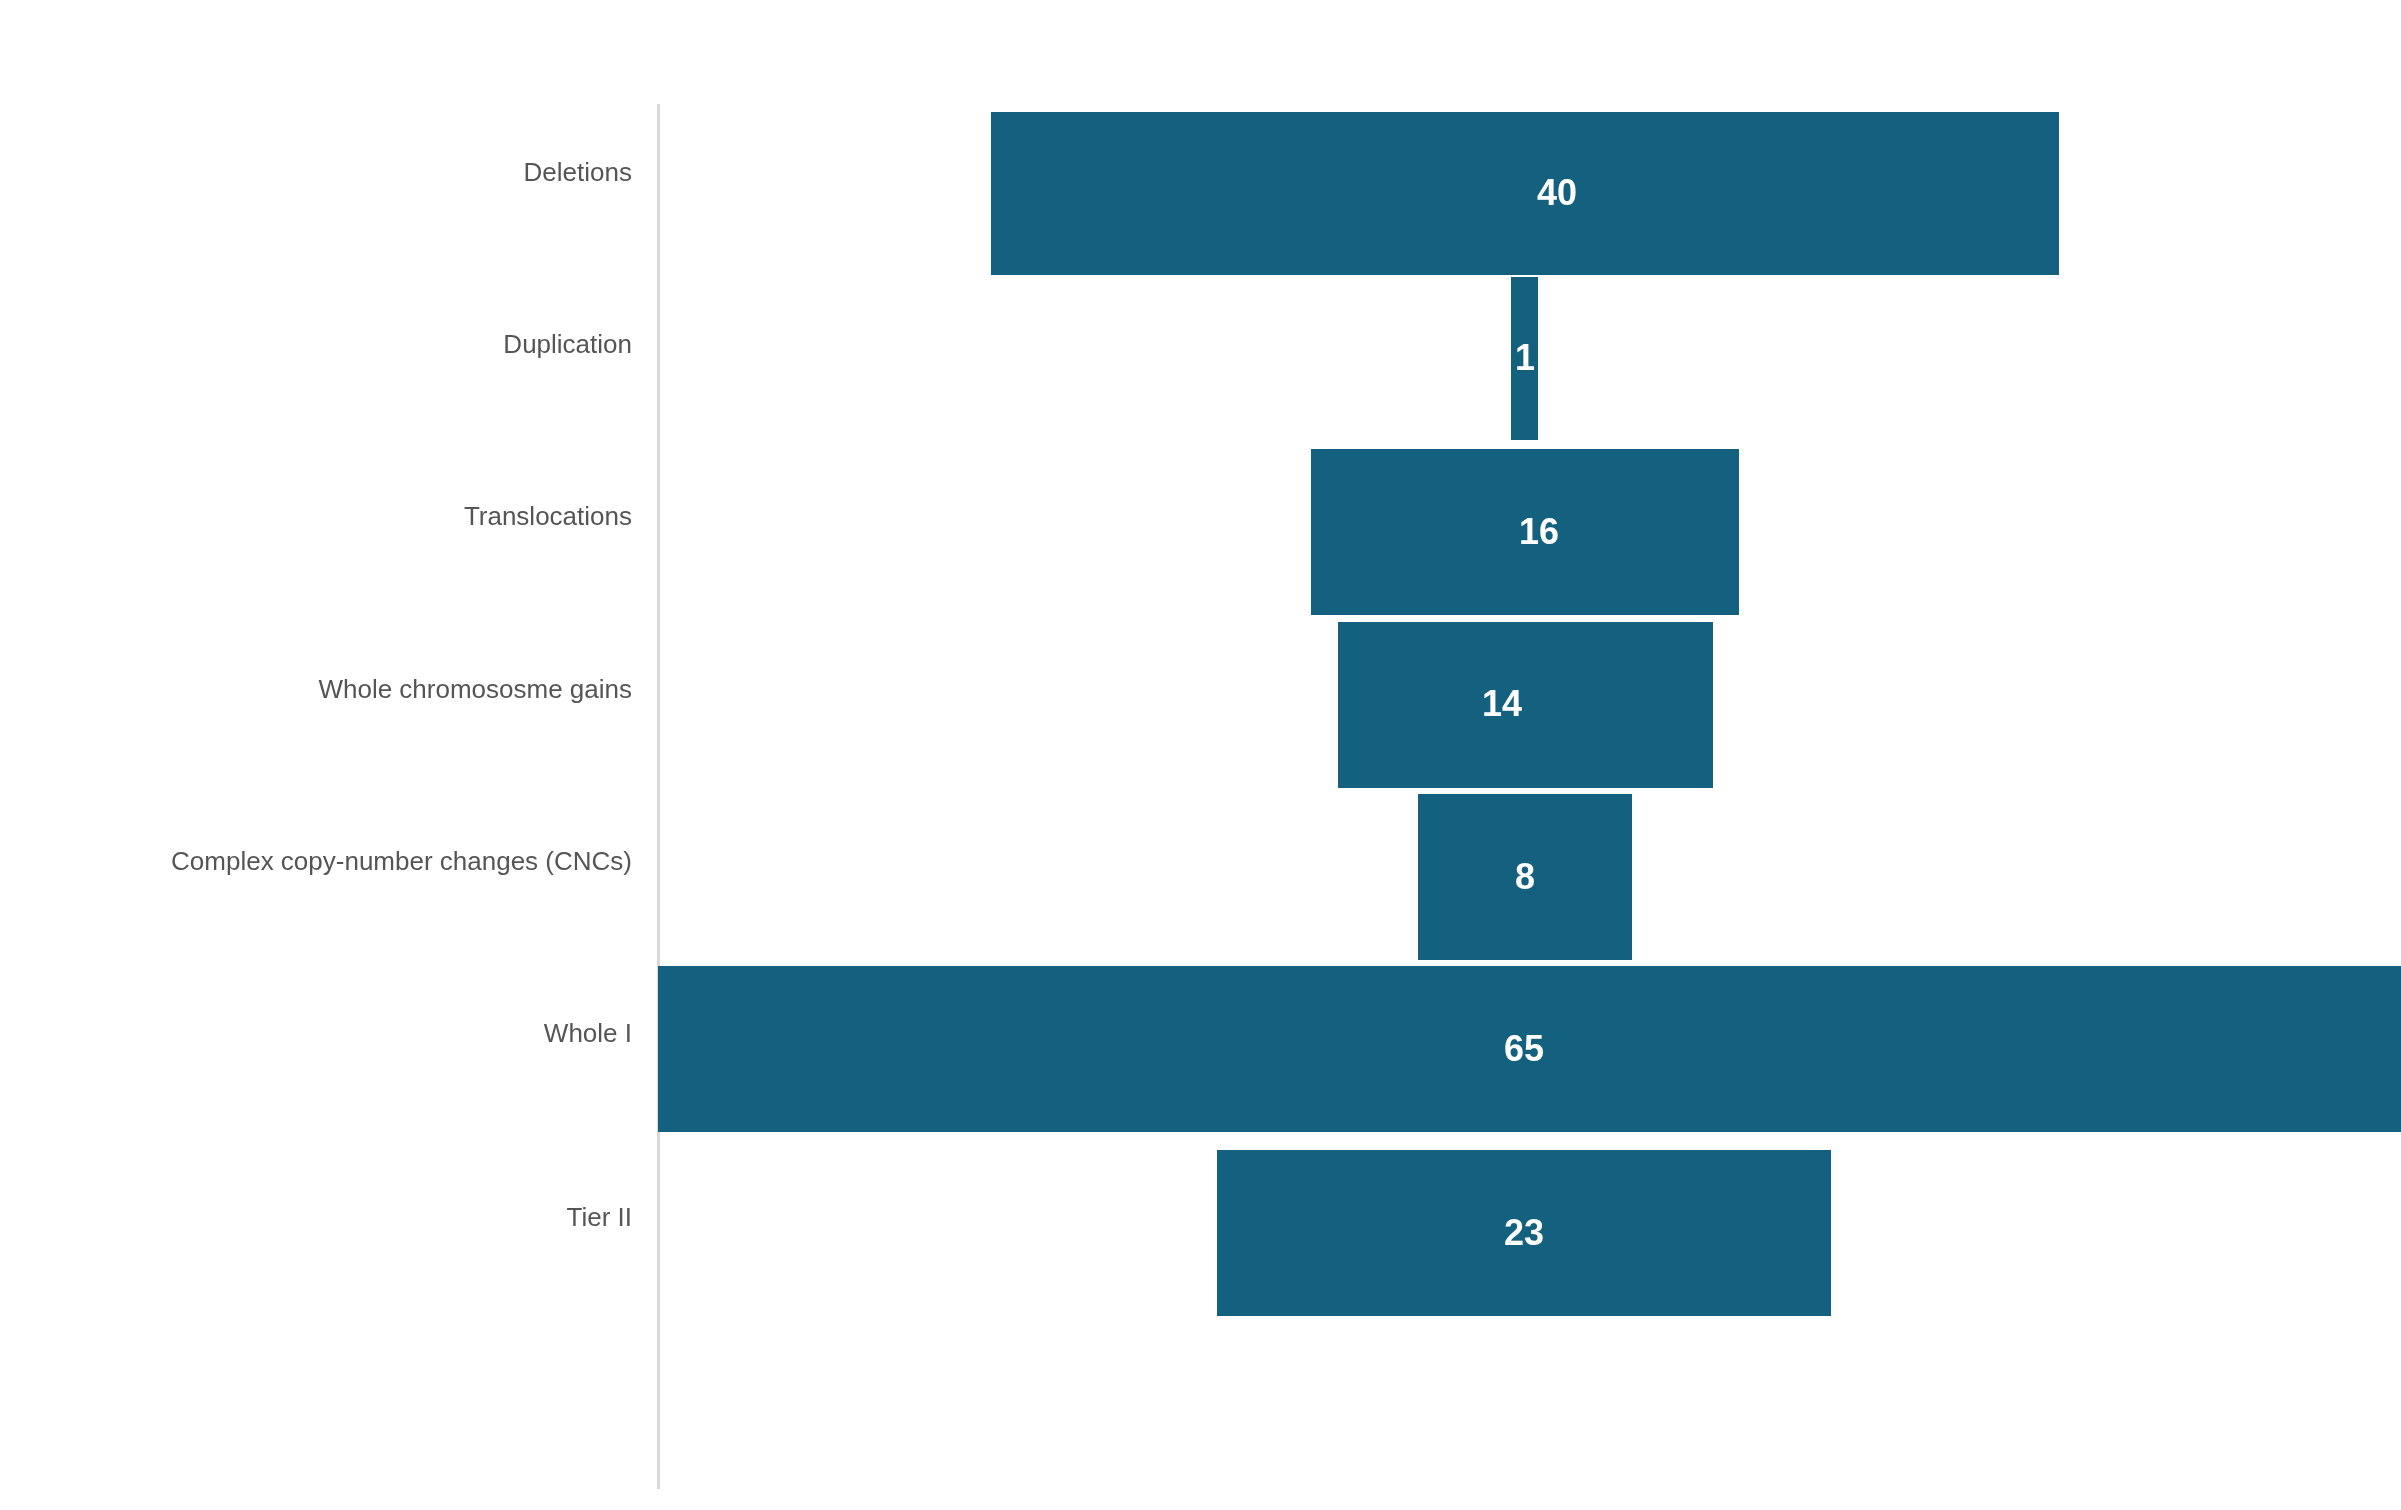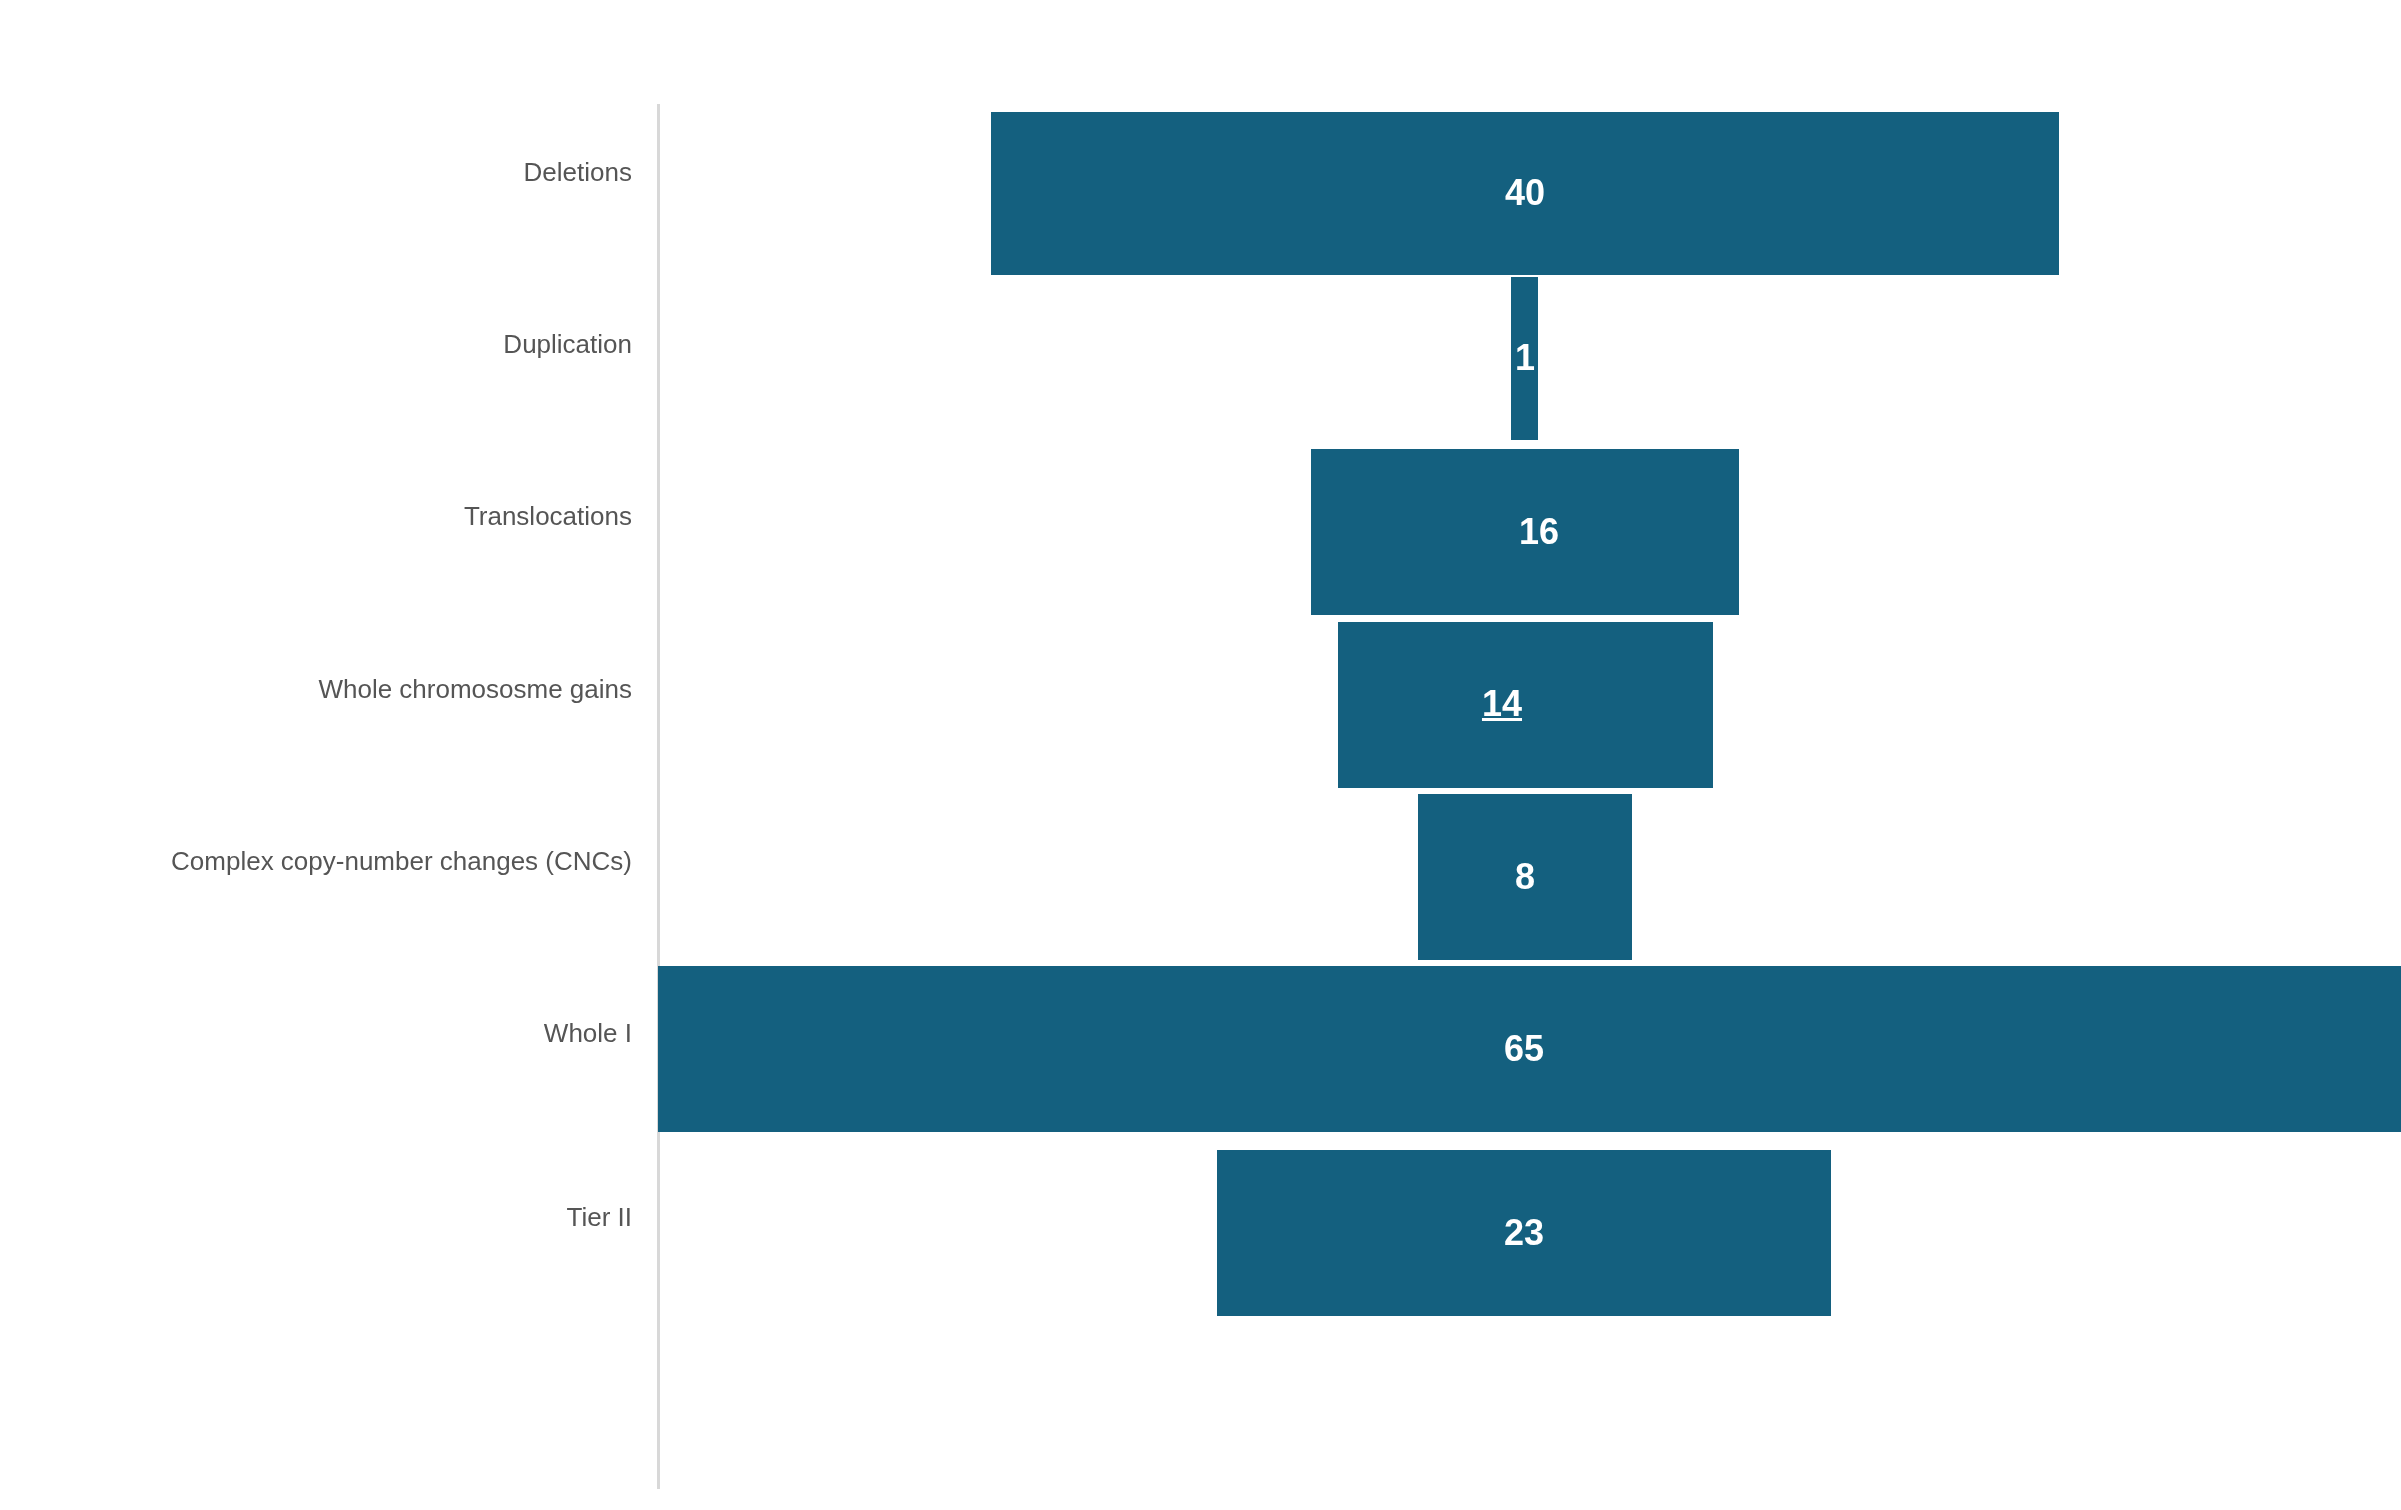--- a/index.html
+++ b/index.html
@@ -97,39 +97,39 @@
 <div id="figure">
 
 
   <div id="plot-area">
 
     <div id="y-axis-line"></div>
 
     <div class="cat-row">
       <div class="cat-label" style="top:159px;">Deletions</div>
       <div class="bar" style="left:991px;top:112px;width:1068px;height:163px;"></div>
-      <div class="bar-value" style="left:991px;top:175px;width:1068px;">40</div>
+      <div class="bar-value" style="left:991px;top:175px;width:1068px;padding-left:32px;">40</div>
     </div>
 
     <div class="cat-row">
       <div class="cat-label" style="top:331px;">Duplication</div>
       <div class="bar" style="left:1511px;top:277px;width:27px;height:163px;"></div>
       <div class="bar-value" style="left:1500px;top:340px;width:50px;">1</div>
     </div>
 
     <div class="cat-row">
       <div class="cat-label" style="top:503px;">Translocations</div>
       <div class="bar" style="left:1311px;top:449px;width:428px;height:166px;"></div>
       <div class="bar-value" style="left:1341px;top:514px;width:396px;">16</div>
     </div>
 
     <div class="cat-row">
       <div class="cat-label" style="top:676px;">Whole chromososme gains</div>
       <div class="bar" style="left:1338px;top:622px;width:375px;height:166px;"></div>
-      <div class="bar-value" style="left:1338px;top:686px;width:328px;text-decoration:underline;">14</div>
+      <div class="bar-value" style="left:1338px;top:686px;width:328px;">14</div>
     </div>
 
     <div class="cat-row">
       <div class="cat-label" style="top:848px;">Complex copy-number changes (CNCs)</div>
       <div class="bar" style="left:1418px;top:794px;width:214px;height:166px;"></div>
       <div class="bar-value" style="left:1418px;top:859px;width:214px;">8</div>
     </div>
 
     <div class="cat-row">
       <div class="cat-label" style="top:1020px;">Whole I</div>

